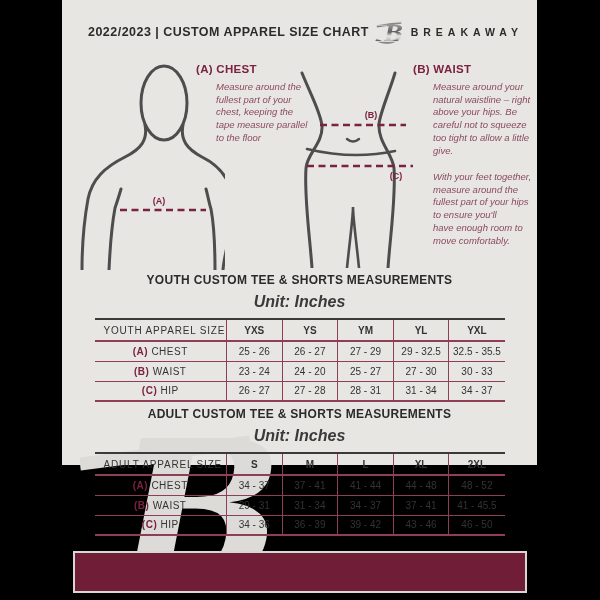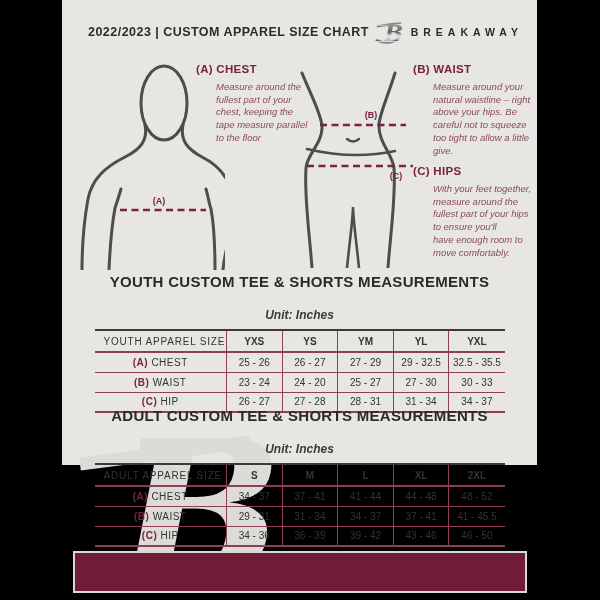--- a/index.html
+++ b/index.html
@@ -37,24 +37,24 @@
   .note p  { margin-top:6px; font-size:9.5px; line-height:1.34; font-style:italic;
              color:#8B4A5F; white-space:pre-line;margin-left:20px; }
   .note-a { left:134px; top:8px;  width:114px; }
   .note-b { left:351px; top:8px;  width:118px; }
   .note-c { left:351px; top:110px; width:120px; }
 
   
   .tsec { position:absolute; left:0; width:475px; z-index:2; }
   .tsec-youth { top:273px; }
   .tsec-adult { top:407px; }
-  .section-title { text-align:center; font-size:15px; font-weight:bold;
+  .section-title { text-align:center; font-size:12px; font-weight:bold;
                    color:#2B2B2B; letter-spacing:0.3px; }
-  .section-unit  { text-align:center; font-size:12px; font-style:italic;
-                   font-weight:bold; color:#3A3A3A; margin-top:18px; }
+  .section-unit  { text-align:center; font-size:16px; font-style:italic;
+                   font-weight:bold; color:#3A3A3A; margin-top:6px; }
   table.size-table {
     width:410px; margin:7px auto 0 auto;
     border-collapse:collapse; table-layout:fixed;
     border-top:2px solid #3A3A3A;
     border-bottom:2px solid #8F3E57;
   }
   .size-table col.label-col { width:132px; }
   .size-table th, .size-table td {
     height:20px; font-size:10px; color:#333;
     text-align:center; vertical-align:middle; padding:0;
@@ -131,21 +131,20 @@
 
     <div class="note note-a">
       <h3>(A) CHEST</h3>
       <p>Measure around the fullest part of your chest, keeping the tape measure parallel to the floor</p>
     </div>
     <div class="note note-b">
       <h3>(B) WAIST</h3>
       <p>Measure around your natural waistline – right above your hips. Be careful not to squeeze too tight to allow a little give.</p>
     </div>
     <div class="note note-c">
-      <h3>(C) HIPS</h3>
       <p>With your feet together, measure around the fullest part of your hips to ensure you'll
 have enough room to move comfortably.</p>
     </div>
   </div>
 
   <div class="tsec tsec-youth">
     <div class="section-title">YOUTH CUSTOM TEE &amp; SHORTS MEASUREMENTS</div>
     <div class="section-unit">Unit: Inches</div>
     <table class="size-table">
       <colgroup>

